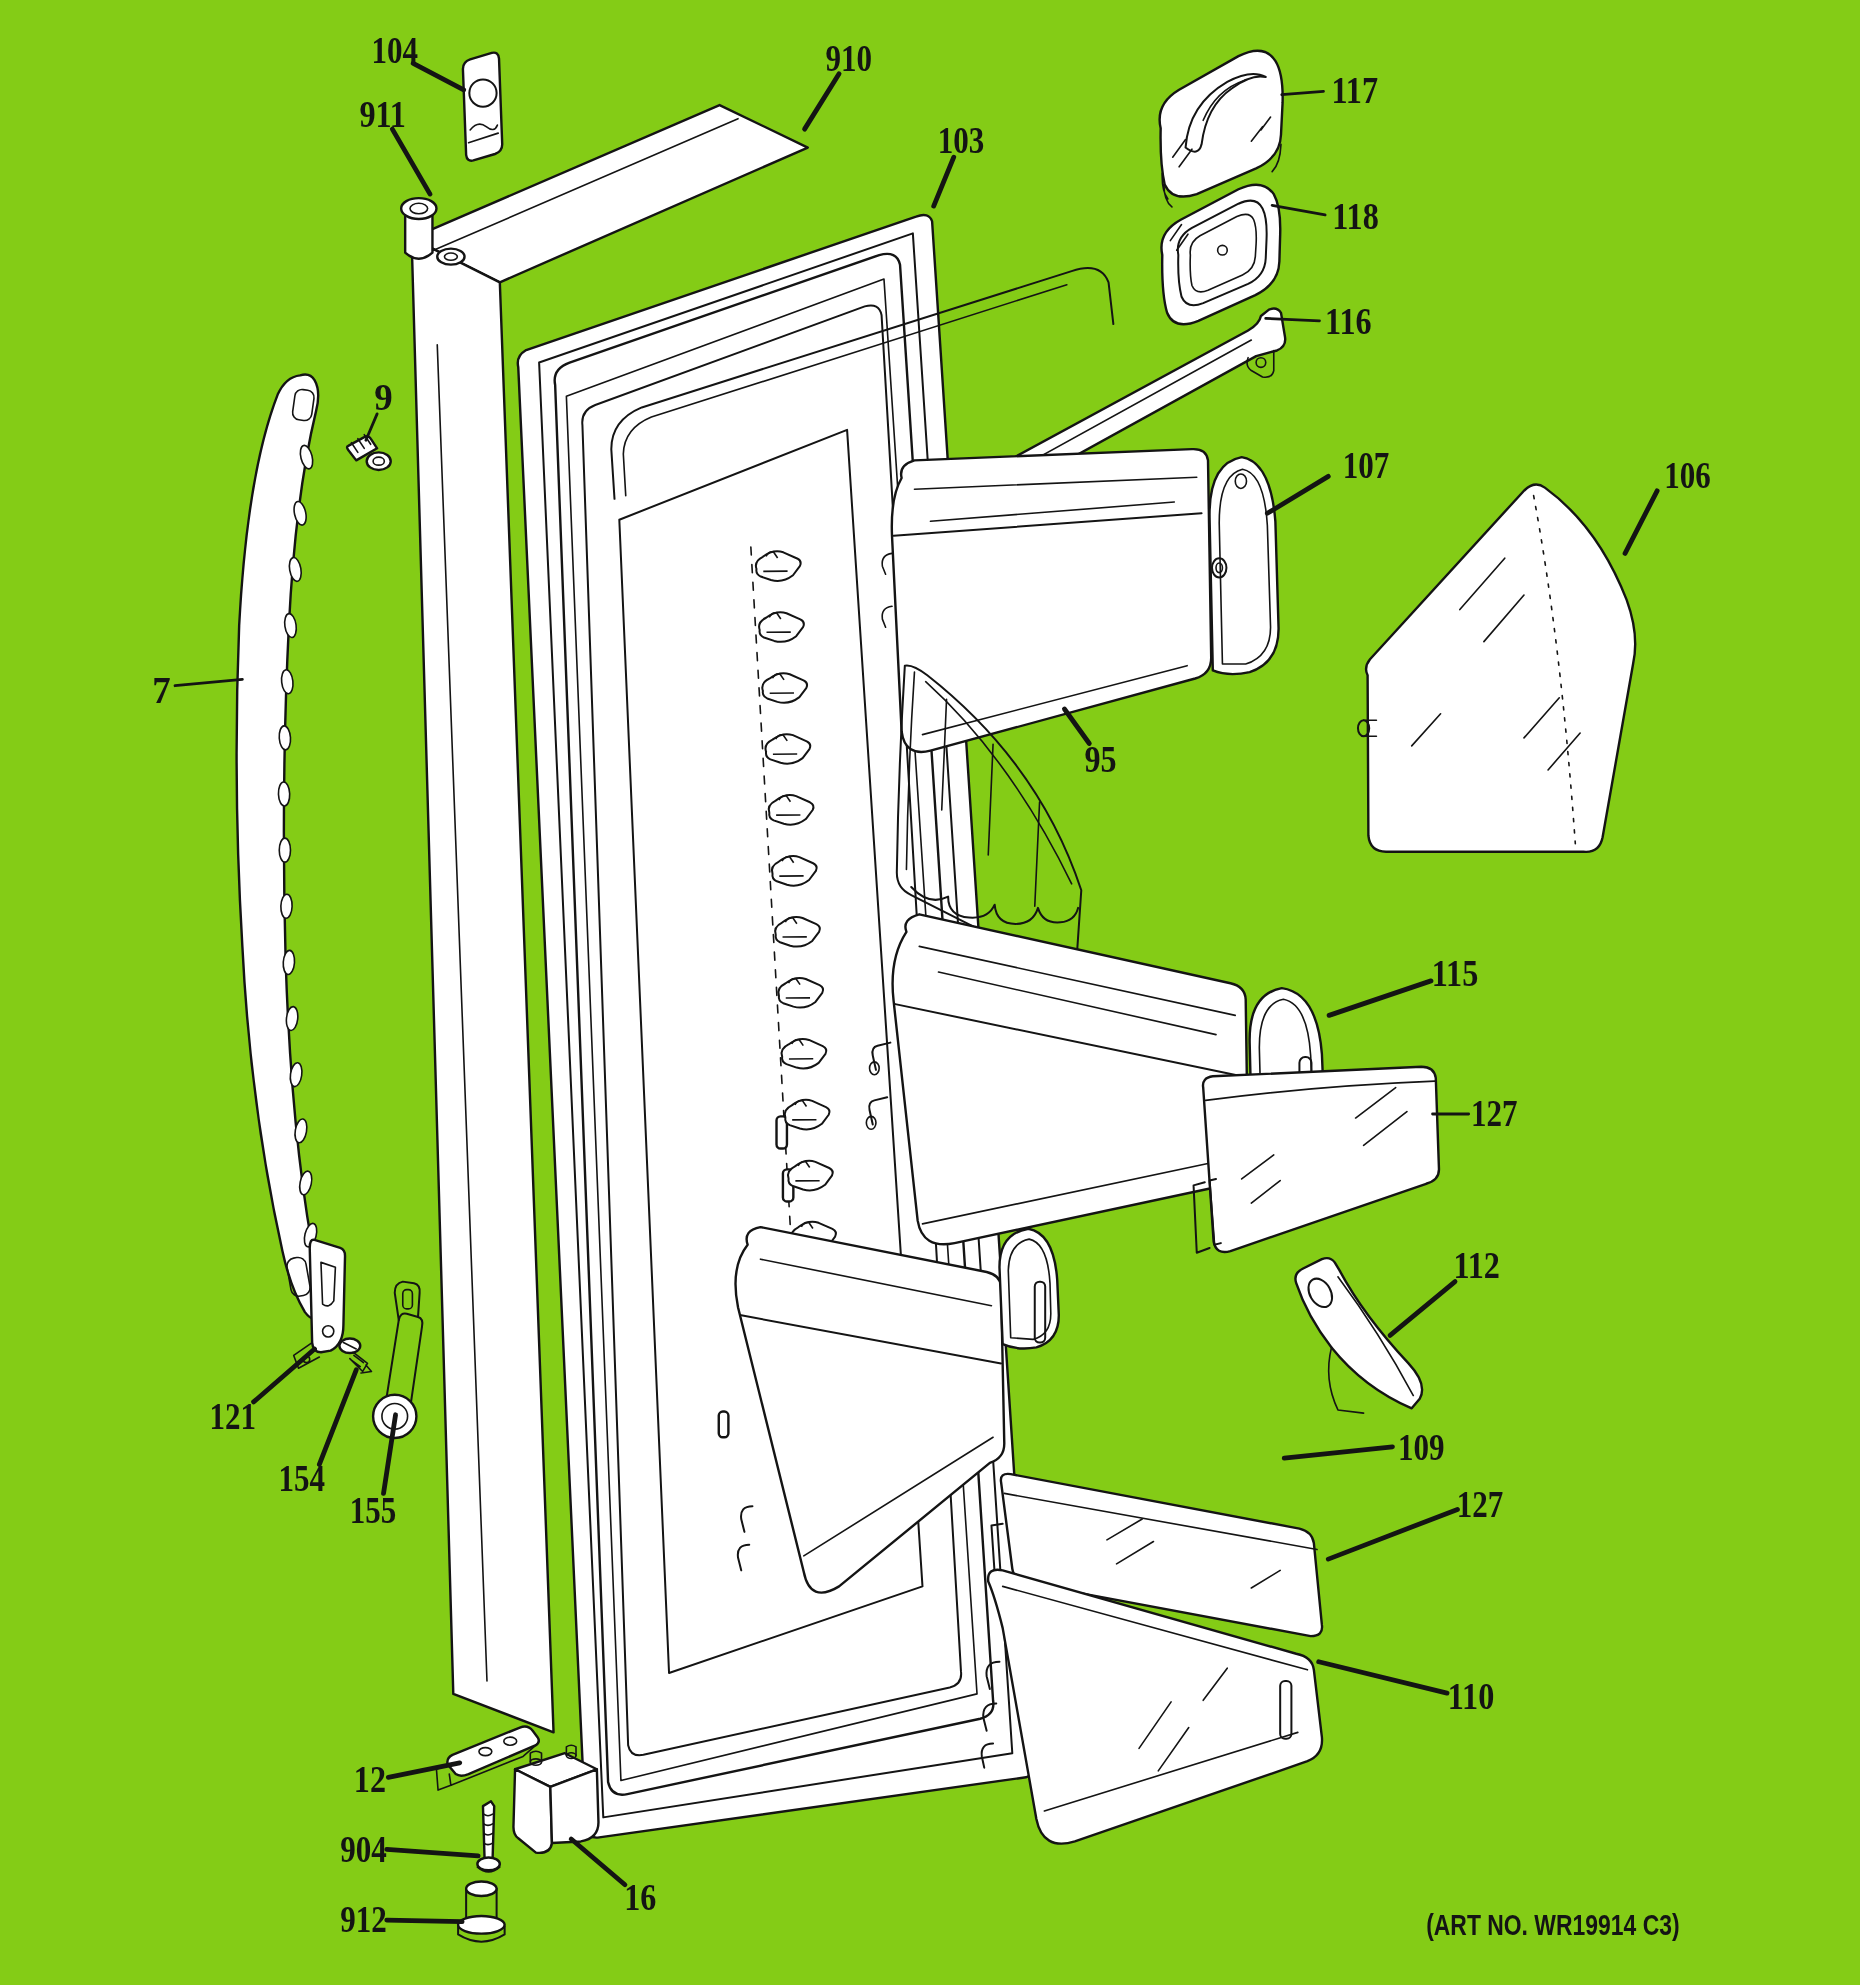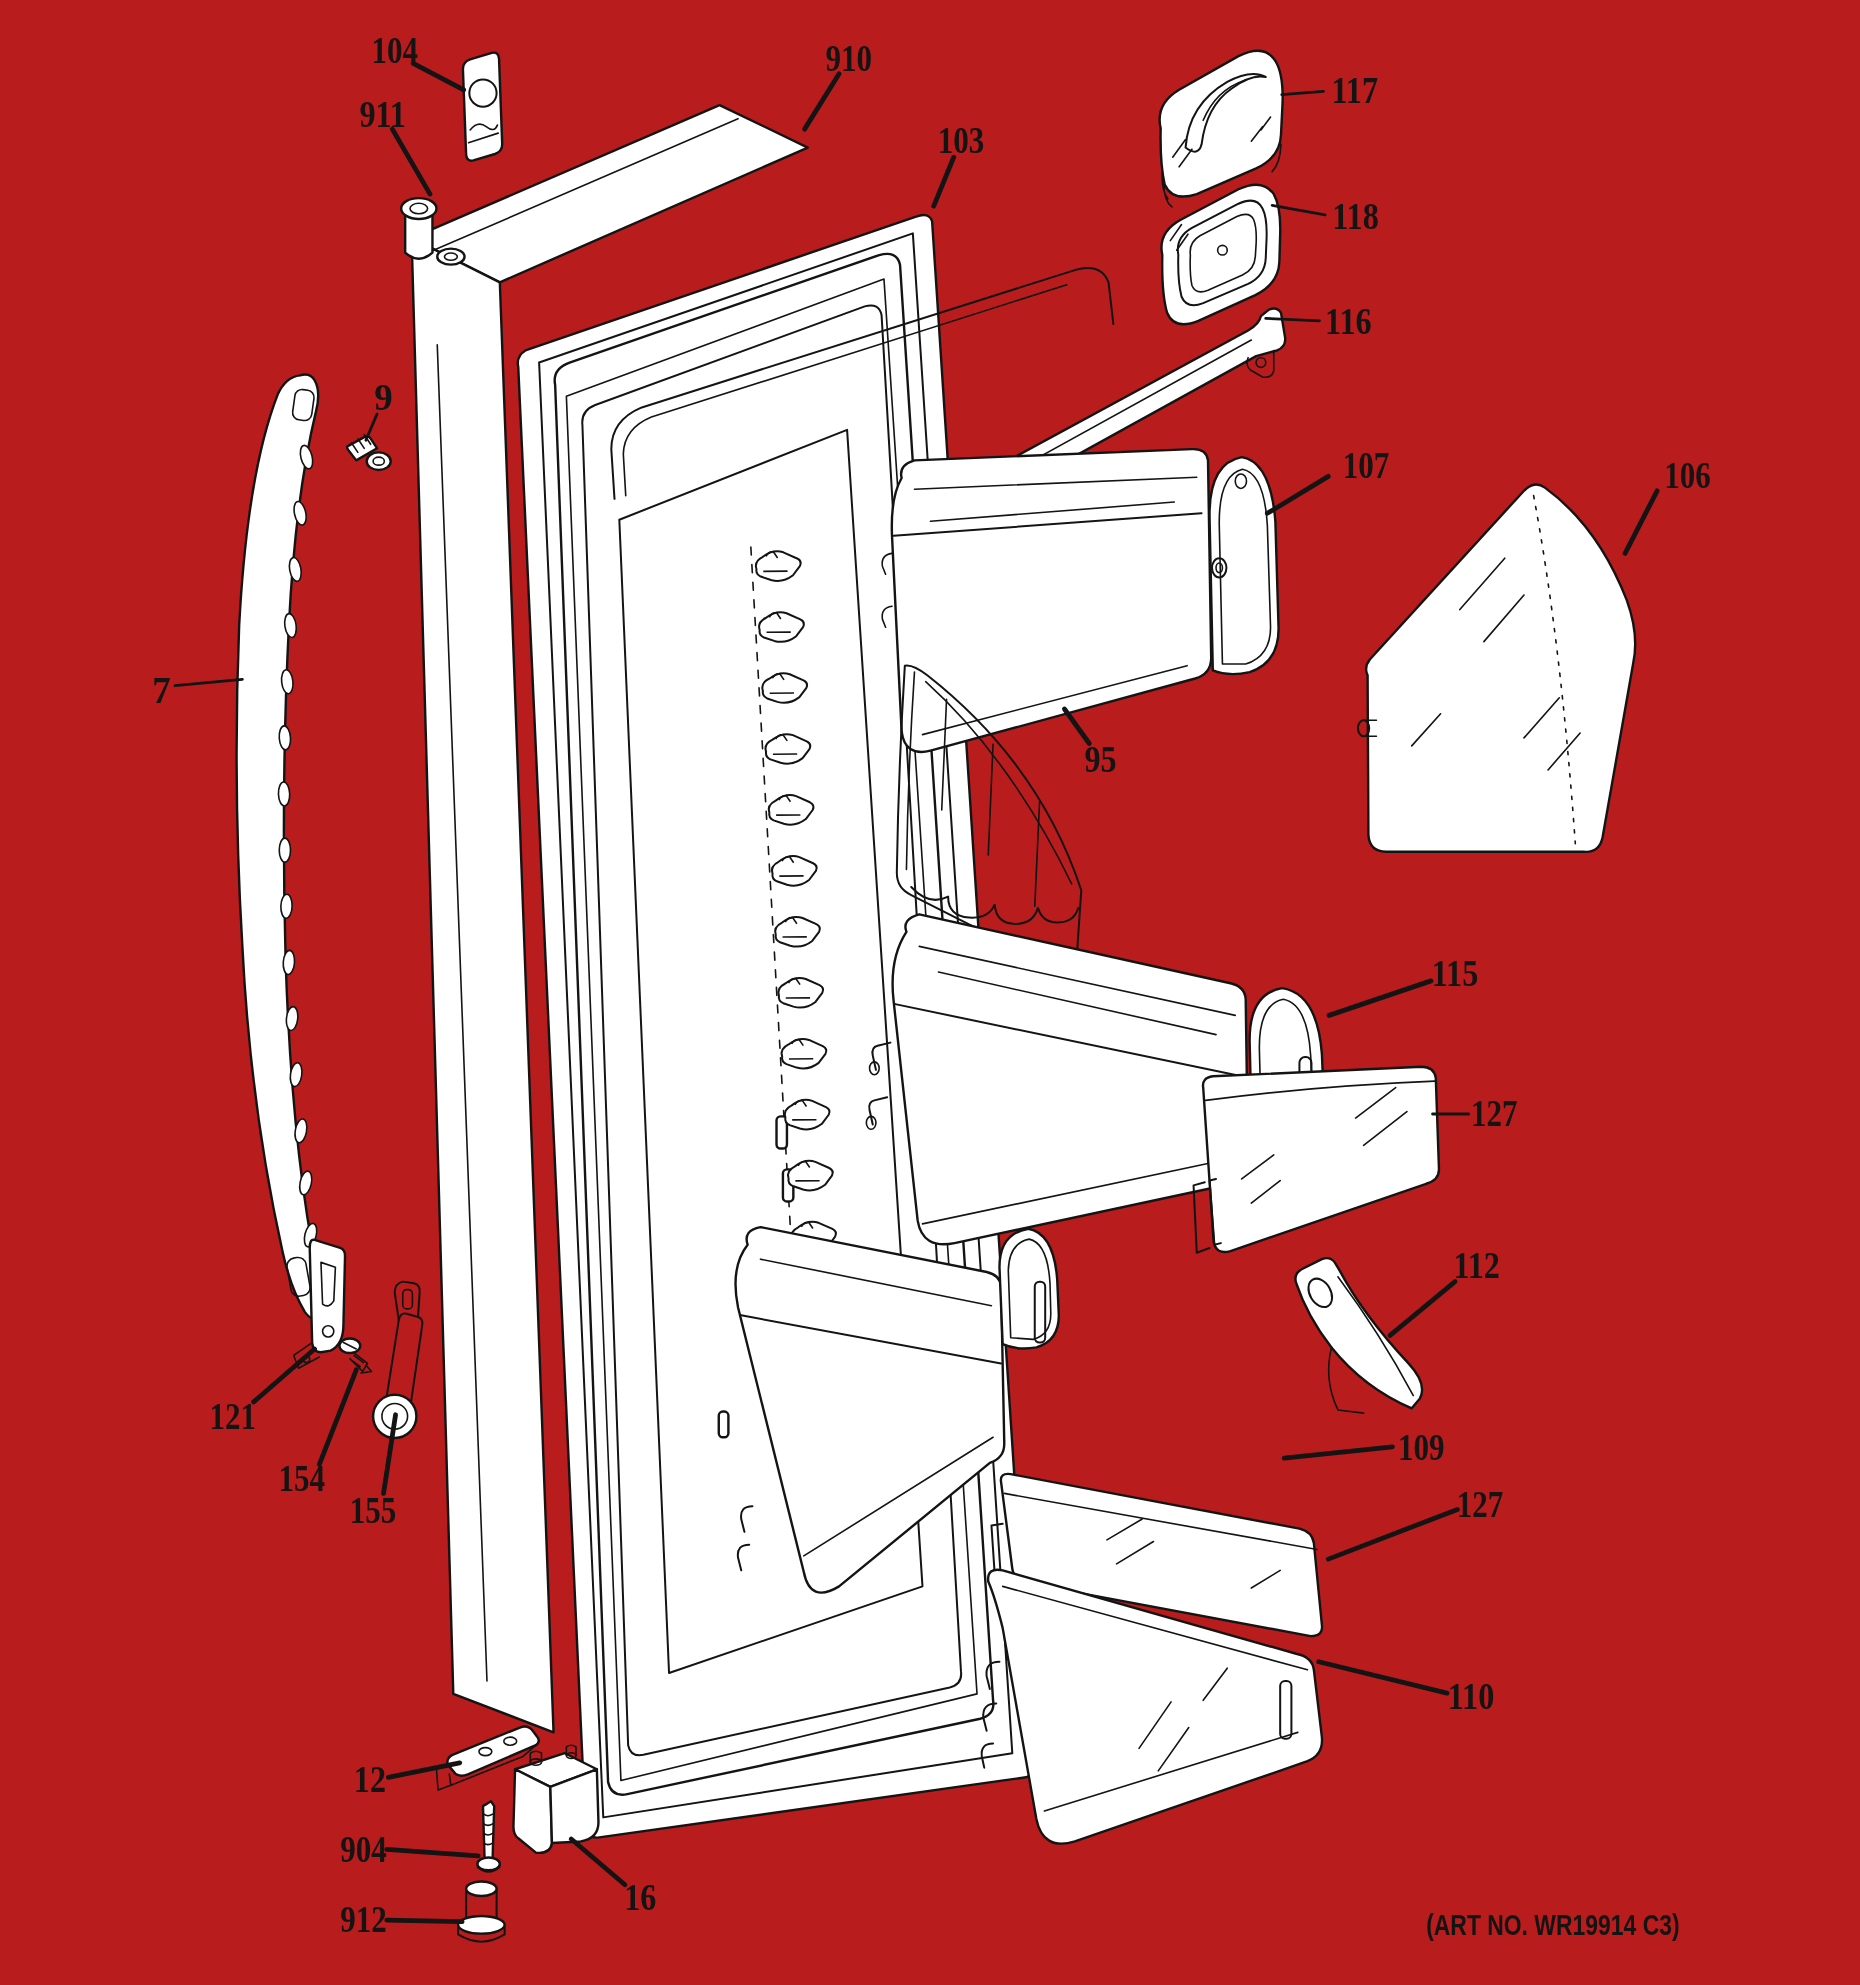--- a/index.html
+++ b/index.html
@@ -1,16 +1,16 @@
 <!DOCTYPE html>
 <html style="font-size:13px"><head>
 <meta charset="utf-8">
 <style>
   html, body { margin: 0; padding: 0; background: #ffffff; }
-  .stage { width: 1861px; height: 1985px; margin: 0 auto; background: #b91c1c; position: relative; }
+  .stage { width: 1861px; height: 1985px; margin: 0 auto; background: #84cc16; position: relative; }
   svg { display: block; width: 100%; height: 100%; }
 
   
   .part path, .part rect, .part ellipse, .part circle, .part line {
     fill: #ffffff; stroke: #141414; stroke-width: 3;
     stroke-linejoin: round; stroke-linecap: round;
   }
   .part .fine   { fill: none; stroke-width: 2; }
   .part .mid    { fill: none; stroke-width: 2.5; }
   .part .dotted { fill: none; stroke-width: 2; stroke-dasharray: 4 10; }

